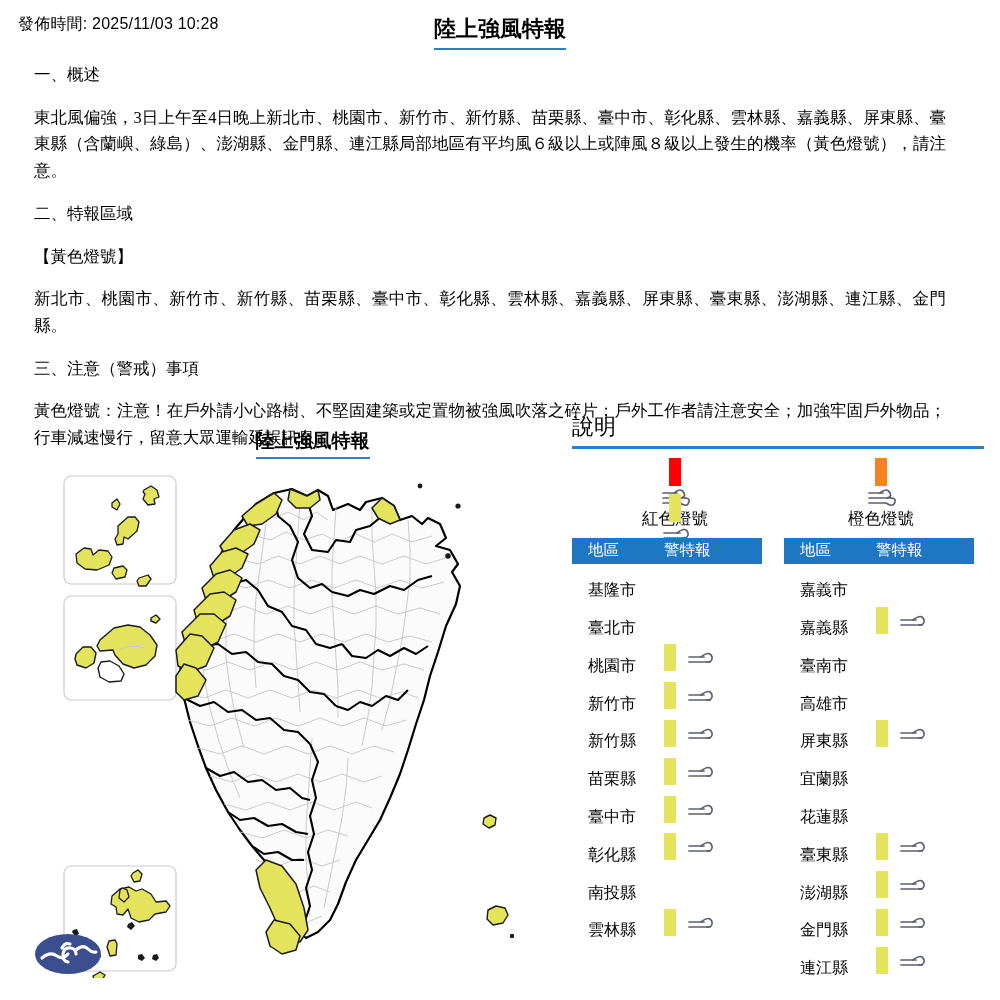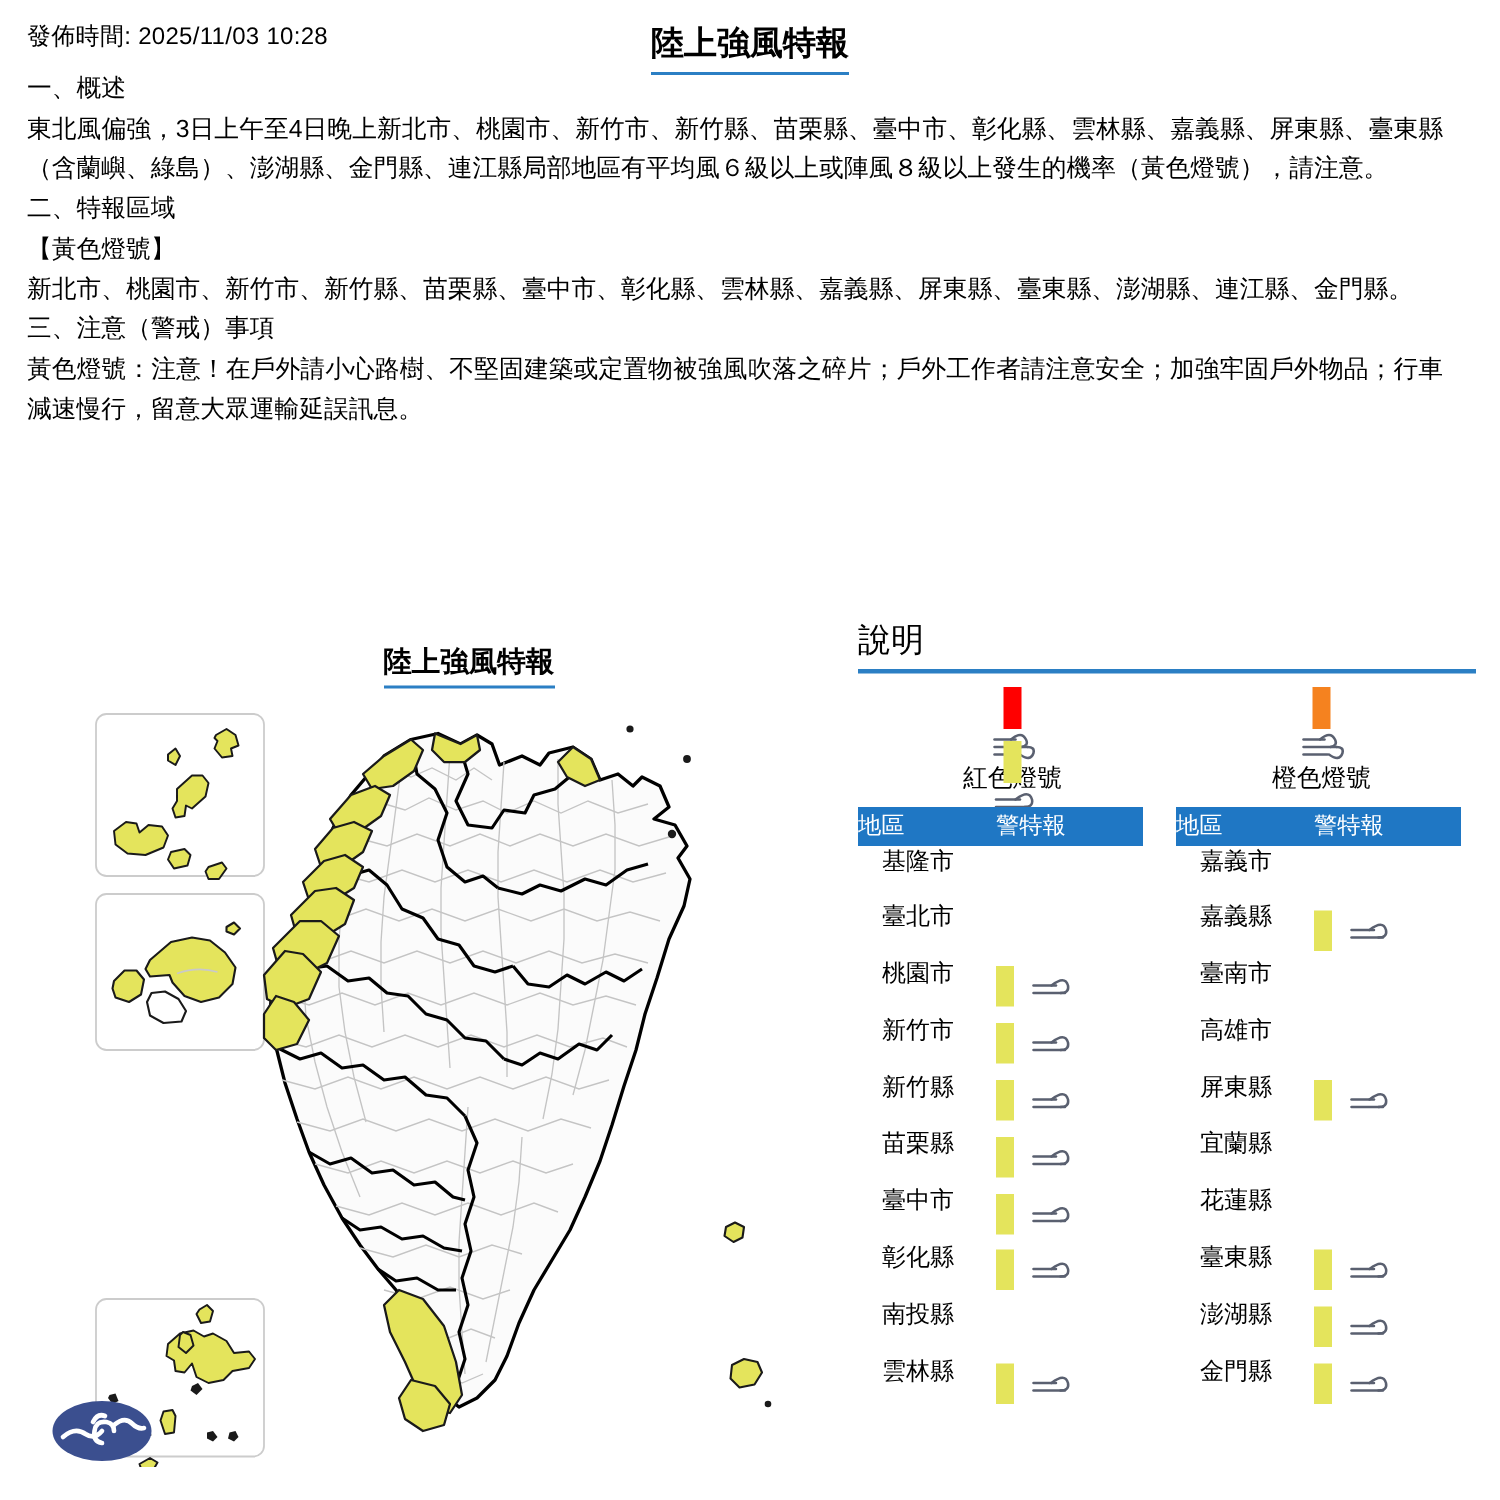--- a/index.html
+++ b/index.html
@@ -49,22 +49,23 @@
     font-size: 16.5px;
     line-height: 1.62;
   }
   .sec-head {
     margin-left: 58px;
   }
   .sec-head2 {
     margin-left: 0px;
   }
   .para {
-    margin: 0;
+    margin: 16px;
     text-align: justify;
+    font-family: Liberation Serif, serif;
   }
 
   
   #map-panel {
     position: absolute;
     left: 60px;
     top: 410px;
     width: 505px;
     height: 590px;
   }
@@ -159,29 +160,30 @@
   .warn-head {
     background: #1f77c4;
     color: #ffffff;
     height: 26px;
     display: flex;
     align-items: center;
     font-size: 15.5px;
   }
   .warn-head .h-area {
     width: 92px;
+    padding-left: 16px;
     box-sizing: border-box;
   }
   .warn-head .h-warn {
     flex: 1;
   }
   .warn-row {
     height: 37.8px;
     display: flex;
-    align-items: flex-start;
+    align-items: flex-end;
     font-size: 16px;
   }
   .warn-row .r-area {
     width: 92px;
     padding-left: 16px;
     box-sizing: border-box;
     white-space: nowrap;
   }
   .warn-row .r-warn {
     flex: 1;
@@ -612,17 +614,30 @@
               <div class="row-swatch" style="background:#E4E45C"></div>
               <svg class="row-icon" viewBox="0 0 31 21">
                 <g fill="none" stroke="#5a6070" stroke-width="1.7" stroke-linecap="round">
                   <path d="M3 10 h15"></path>
                   <path d="M3 15 h21"></path>
                   <path d="M15 10 q9 -7 11 0 q1 5 -5 5"></path>
                 </g>
               </svg>
             </div>
           </div>
+          <div class="warn-row">
+            <div class="r-area">連江縣</div>
+            <div class="r-warn">
+              <div class="row-swatch" style="background:#E4E45C"></div>
+              <svg class="row-icon" viewBox="0 0 31 21">
+                <g fill="none" stroke="#5a6070" stroke-width="1.7" stroke-linecap="round">
+                  <path d="M3 10 h15"></path>
+                  <path d="M3 15 h21"></path>
+                  <path d="M15 10 q9 -7 11 0 q1 5 -5 5"></path>
+                </g>
+              </svg>
+            </div>
+          </div>
         </div>
     </div>
   </div>
 
 </div>
 
 </body></html>

